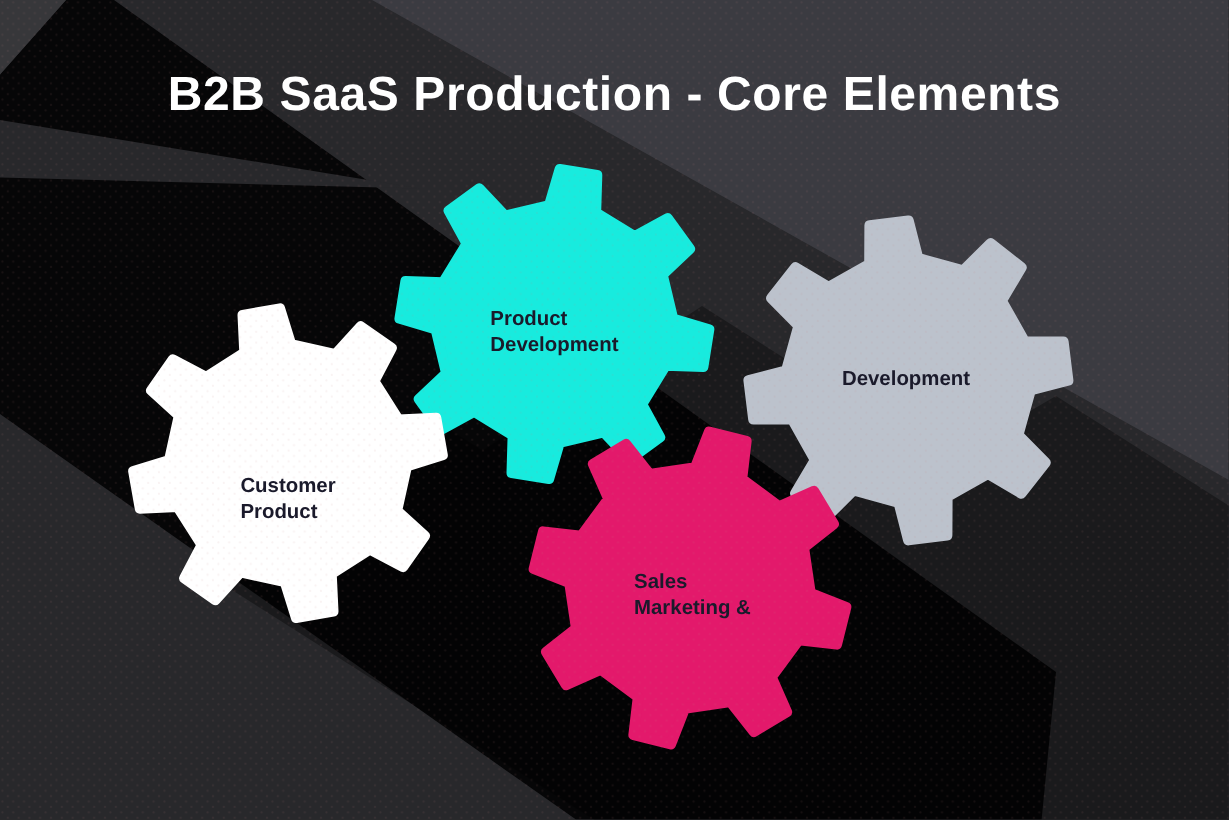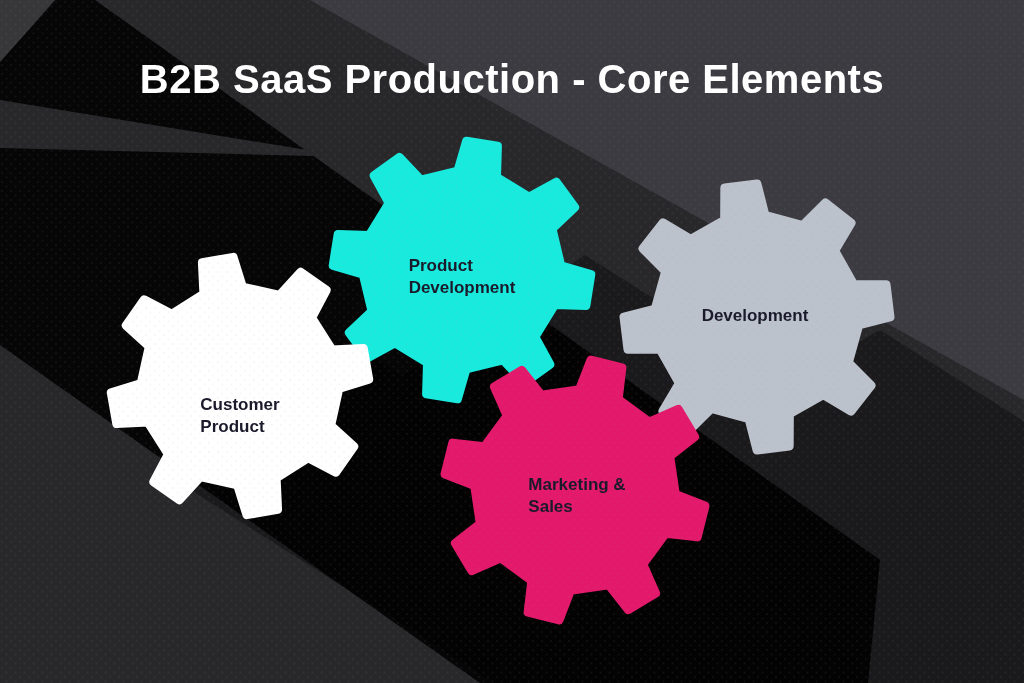--- a/index.html
+++ b/index.html
@@ -85,17 +85,17 @@
   <div class="gear-label" style="left:240px;top:392px;margin-top:24px;">
     <span>Customer</span>
     <span>Product</span>
   </div>
 
   <div class="gear-label" style="left:755px;top:316px;">
     <span>Development</span>
   </div>
 
   <div class="gear-label" style="left:577px;top:496px;">
+    <span>Sales</span>
     <span>Marketing &amp;</span>
-    <span>Sales</span>
   </div>
 
 </div>
 
 </body></html>

